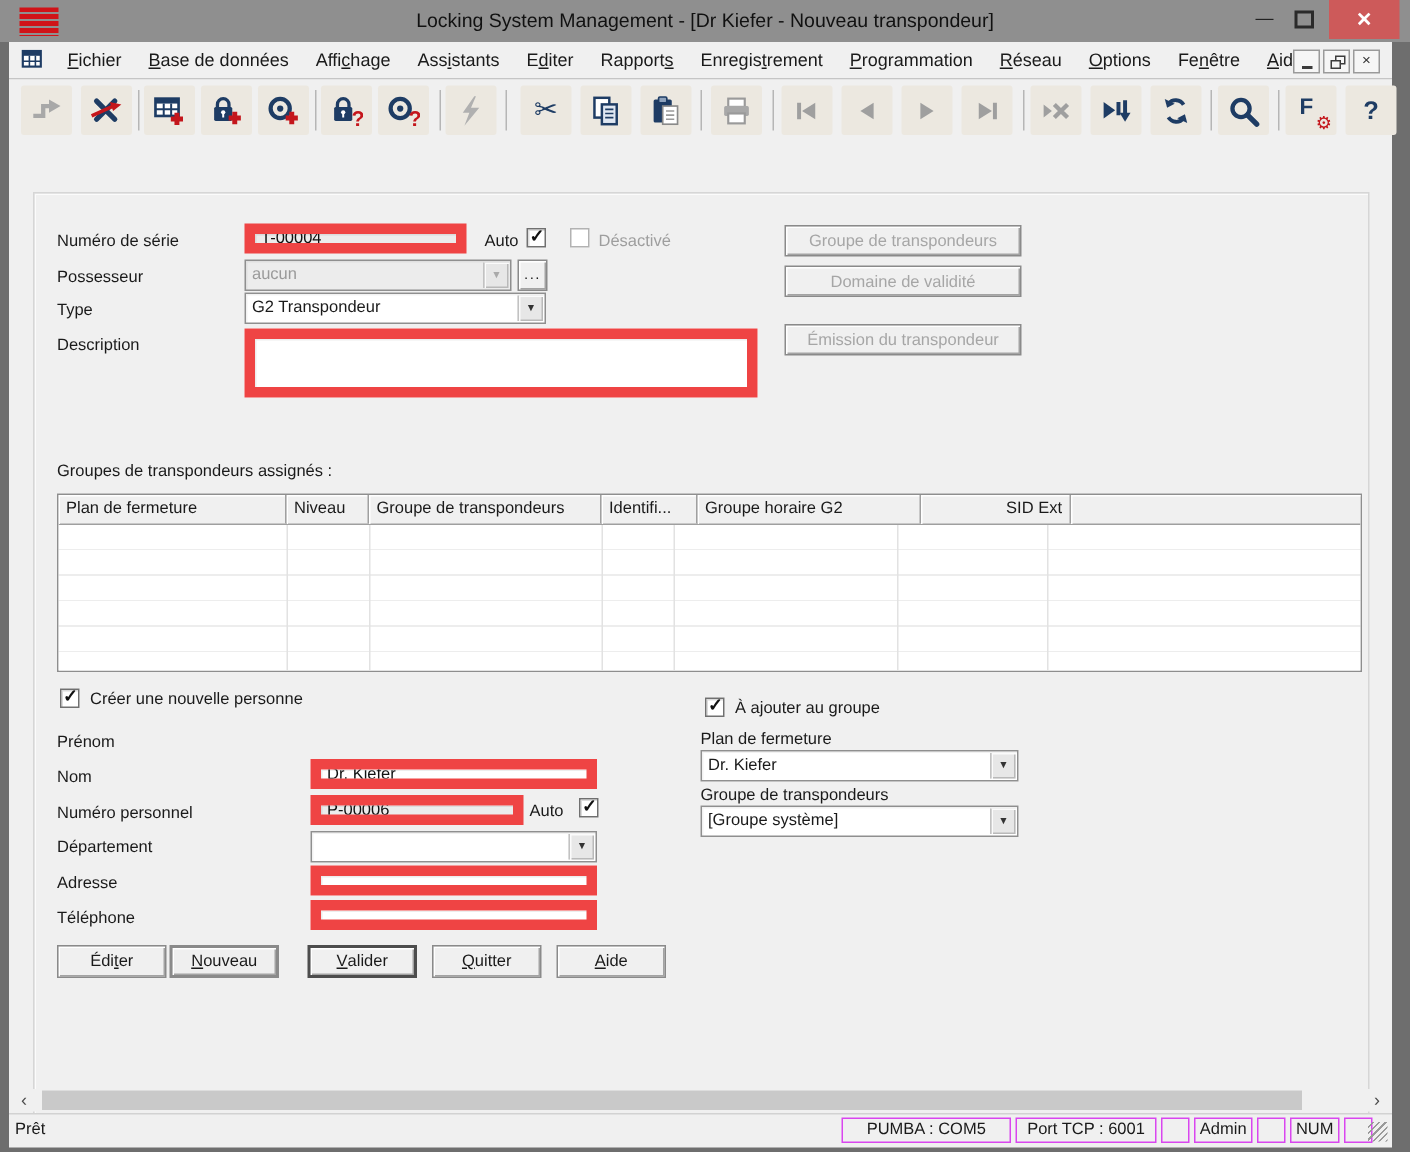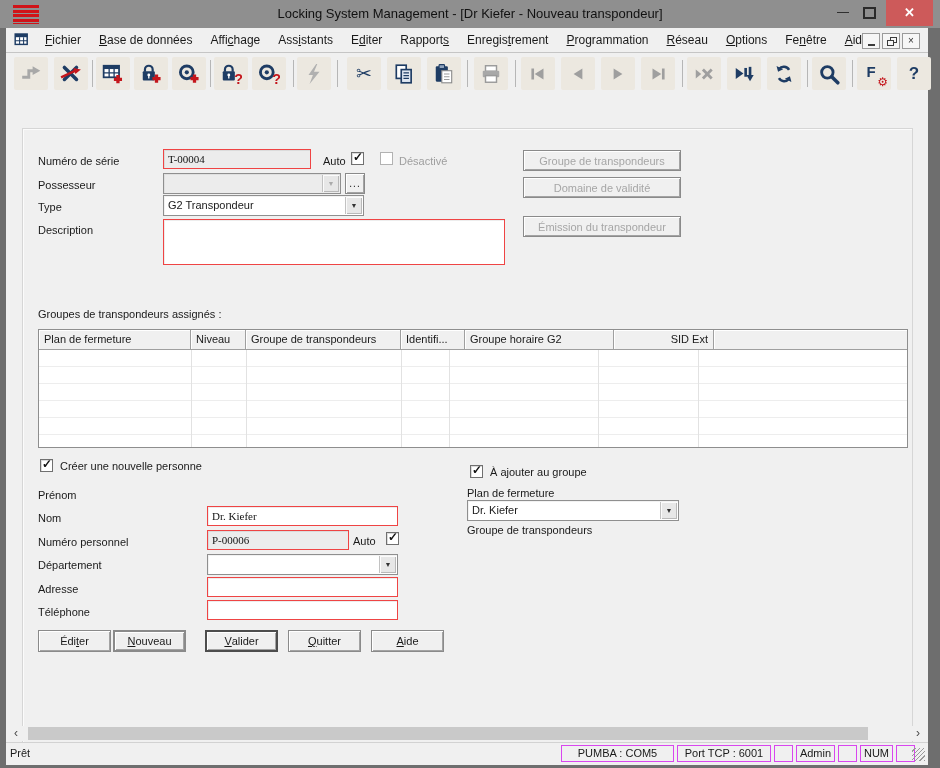--- a/index.html
+++ b/index.html
@@ -41,21 +41,21 @@
   .cuticon{font-size:19px;color:#1e3c64;line-height:1;}
   .qicon{font-size:17px;font-weight:bold;color:#1e3c64;line-height:1;}
   .ficon{font-size:15px;font-weight:bold;color:#1e3c64;line-height:1;position:relative;left:-3px;top:-2px;}
   .fgear{position:absolute;right:3px;bottom:2px;font-size:12px;color:#c4161c;line-height:1;}
   
   .content{position:absolute;left:0;top:66px;width:922px;height:632px;background:#f0f0f0;}
   .panel{position:absolute;left:16px;top:34px;width:889px;height:622px;border:1px solid #d6d6d6;
          box-shadow:inset 1px 1px 0 #fbfbfb;}
   .lbl{position:absolute;white-space:nowrap;}
   .lbl.dis{color:#9e9e9e;}
-  .txt{position:absolute;height:20px;border:1px solid #ef4444;background:#fff;font-family:Liberation Serif, serif;
+  .txt{position:absolute;height:20px;border:7px solid #ef4444;background:#fff;font-family:Liberation Sans, sans-serif;
        font-size:11px;padding:0 4px;box-sizing:border-box;box-shadow:inset 1px 1px 0 rgba(0,0,0,0.07);color:#111;}
   .txt.dis{background:#ececec;}
   textarea.txt{resize:none;padding:2px 4px;}
   .cb{position:absolute;width:13px;height:13px;background:#fff;border:1px solid #707070;box-sizing:border-box;
       box-shadow:inset 1px 1px 0 #dcdcdc;}
   .cb.checked::after{content:"✓";position:absolute;left:1px;top:-3px;font-size:12px;font-weight:bold;color:#111;}
   .cb.dis{border-color:#b2b2b2;box-shadow:none;}
   .combo{position:absolute;height:21px;border:1px solid #8f8f8f;background:#fff;box-sizing:border-box;
          box-shadow:inset 1px 1px 0 rgba(0,0,0,0.05);}
   .combo .val{position:absolute;left:4px;top:0;right:20px;line-height:19px;white-space:nowrap;overflow:hidden;}
@@ -299,20 +299,21 @@
 
       <div class="lbl" style="left:32px;top:61px">Numéro de série</div>
       <input class="txt dis" style="left: 157px; top: 55px; width: 148px;" readonly="" value="T-00004">
       <div class="lbl" style="left:317px;top:61px">Auto</div>
       <span class="cb checked" style="left:345px;top:58px"></span>
       <span class="cb dis" style="left:374px;top:58px"></span>
       <div class="lbl dis" style="left:393px;top:61px">Désactivé</div>
 
       <div class="lbl" style="left:32px;top:85px">Possesseur</div>
       <div class="combo dis" style="left:157px;top:79px;width:178px">
+        <span class="val">aucun</span>
         <span class="arrow">▼</span>
       </div>
       <div class="btn browse" style="left:339px;top:79px;width:20px;height:21px">...</div>
 
       <div class="lbl" style="left:32px;top:107px">Type</div>
       <div class="combo" style="left:157px;top:101px;width:201px">
         <span class="val">G2 Transpondeur</span>
         <span class="arrow">▼</span>
       </div>
 
@@ -365,20 +366,24 @@
       <input class="txt" style="left: 201px; top: 506px; width: 191px;" value="">
 
       <span class="cb checked" style="left:464px;top:371px"></span>
       <div class="lbl" style="left:484px;top:372px">À ajouter au groupe</div>
       <div class="lbl" style="left:461px;top:393px">Plan de fermeture</div>
       <div class="combo" style="left:461px;top:406px;width:212px">
         <span class="val">Dr. Kiefer</span>
         <span class="arrow">▼</span>
       </div>
       <div class="lbl" style="left:461px;top:430px">Groupe de transpondeurs</div>
+      <div class="combo" style="left:461px;top:443px;width:212px">
+        <span class="val">[Groupe système]</span>
+        <span class="arrow">▼</span>
+      </div>
 
       <div class="btn" style="left:32px;top:536px;width:73px;height:22px">Édi<u>t</u>er</div>
       <div class="btn focused" style="left:107px;top:536px;width:73px;height:22px"><u>N</u>ouveau</div>
       <div class="btn default" style="left:199px;top:536px;width:73px;height:22px"><u>V</u>alider</div>
       <div class="btn" style="left:282px;top:536px;width:73px;height:22px"><u>Q</u>uitter</div>
       <div class="btn" style="left:365px;top:536px;width:73px;height:22px"><u>A</u>ide</div>
     </div>
 
     <div class="hscroll">
       <div class="hs-arrow" style="left:2px">‹</div>

